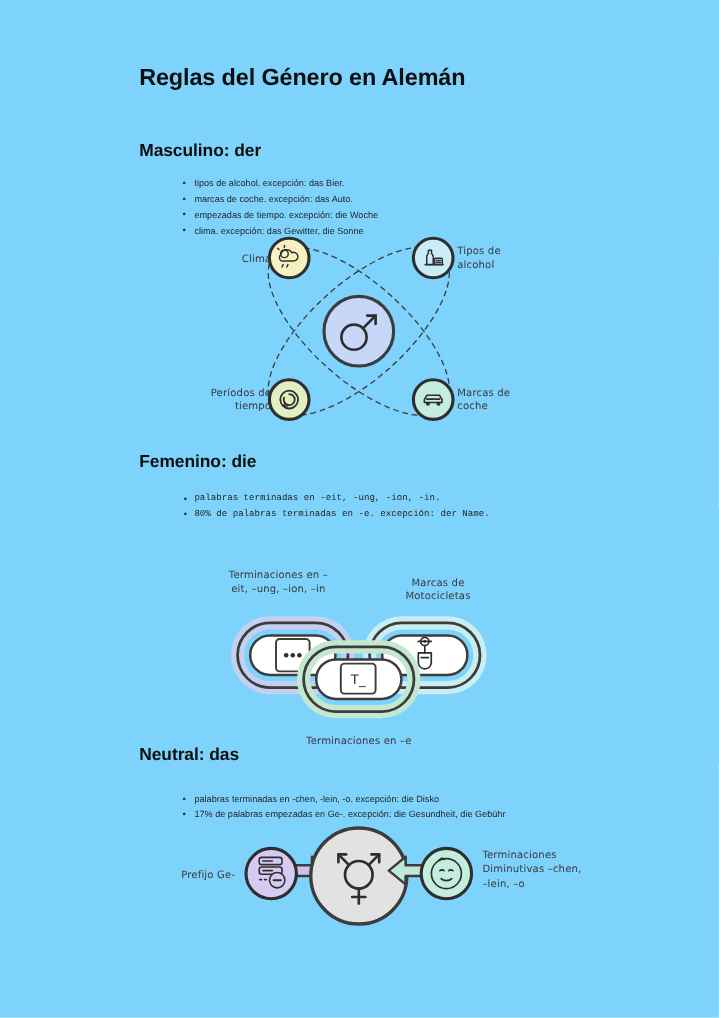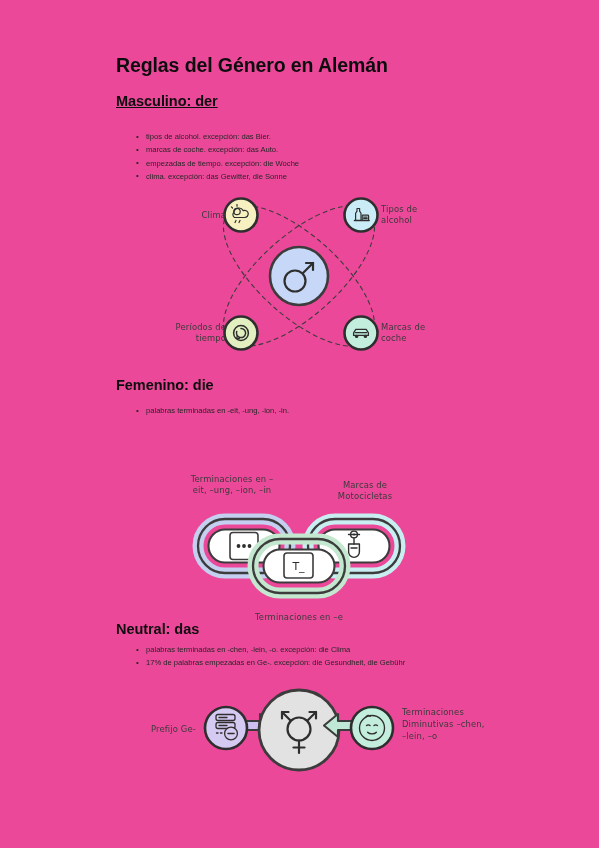--- a/index.html
+++ b/index.html
@@ -12,69 +12,69 @@
     width: 599px;
     height: 848px;
     overflow: hidden;
     font-family: "Liberation Sans", sans-serif;
     color: #1a1a1a;
     position: relative;
   }
   .page {
     position: absolute;
     inset: 0;
-    background: #ec4899;
+    background: #7dd3fc;
   }
 
   
   .doc-title {
     position: absolute;
     left: 116px;
     top: 54px;
     font-size: 19.5px;
     font-weight: bold;
     letter-spacing: -0.1px;
     color: #0d0d0d;
   }
   .section-heading {
     position: absolute;
     left: 116px;
     font-size: 14.5px;
     font-weight: bold;
     color: #0d0d0d;
     letter-spacing: -0.05px;
   }
-  .h-masc { top: 93px; text-decoration: underline; }
+  .h-masc { top: 118px; }
   .h-fem  { top: 377px; }
   .h-neut { top: 621px; }
 
   ul.bullets {
     position: absolute;
     left: 130px;
-    margin: 0;
+    margin: 16px;
     padding: 0 0 0 16px;
     list-style: none;
   }
   ul.bullets li {
     font-size: 7.6px;
     line-height: 13.3px;
     color: #262626;
     position: relative;
     white-space: nowrap;
   }
   ul.bullets li::before {
     content: "\2022";
     position: absolute;
     left: -10px;
     top: -0.5px;
     font-size: 8px;
     color: #262626;
   }
   .b-masc { top: 130px; }
-  .b-fem  { top: 404px; }
+  .b-fem  { top: 394px; font-family: Liberation Mono, monospace; }
   .b-neut { top: 643px; }
 
   
   .diagram { position: absolute; left: 0; width: 599px; }
   .dg-masc { top: 186px; height: 180px; }
   .dg-fem  { top: 440px; height: 162px; margin-top: 32px; }
   .dg-neut { top: 688px; height: 100px; }
   .diagram svg { display: block; }
 
   .hand {
@@ -164,20 +164,21 @@
         </g>
       </g>
       <text class="hand" x="381" y="144">Marcas de</text>
       <text class="hand" x="381" y="155">coche</text>
     </svg>
   </div>
 
   <div class="section-heading h-fem">Femenino: die</div>
   <ul class="bullets b-fem">
     <li>palabras terminadas en -eit, -ung, -ion, -in.</li>
+    <li>80% de palabras terminadas en -e. excepción: der Name.</li>
   </ul>
 
   <div class="diagram dg-fem">
     <svg width="599" height="162" viewBox="0 0 599 162" xmlns="http://www.w3.org/2000/svg">
 
       <text class="hand" x="232" y="10" text-anchor="middle">Terminaciones en –</text>
       <text class="hand" x="232" y="21" text-anchor="middle">eit, –ung, –ion, –in</text>
       <text class="hand" x="365" y="16" text-anchor="middle">Marcas de</text>
       <text class="hand" x="365" y="27" text-anchor="middle">Motocicletas</text>
       <text class="hand" x="299" y="148" text-anchor="middle">Terminaciones en –e</text>
@@ -215,21 +216,21 @@
         <g>
           <rect x="284" y="81" width="29" height="25" rx="3" fill="#ffffff" stroke="#3c3c3c" stroke-width="1.6"></rect>
           <text x="298.5" y="98" text-anchor="middle" font-family="DejaVu Sans, sans-serif" font-size="11" fill="#2e2e2e">T_</text>
         </g>
       </g>
     </svg>
   </div>
 
   <div class="section-heading h-neut">Neutral: das</div>
   <ul class="bullets b-neut">
-    <li>palabras terminadas en -chen, -lein, -o. excepción: die Clima</li>
+    <li>palabras terminadas en -chen, -lein, -o. excepción: die Disko</li>
     <li>17% de palabras empezadas en Ge-. excepción: die Gesundheit, die Gebühr</li>
   </ul>
 
   <div class="diagram dg-neut">
     <svg width="599" height="100" viewBox="0 0 599 100" xmlns="http://www.w3.org/2000/svg">
 
       <text class="hand" x="196" y="44" text-anchor="end">Prefijo Ge-</text>
 
       <g>
         <path d="M232 33 h28 v-7 l14 11.5 l-14 11.5 v-7 h-28 z" fill="#cdbff0" stroke="#3c3c3c" stroke-width="2.1" stroke-linejoin="round"></path>

